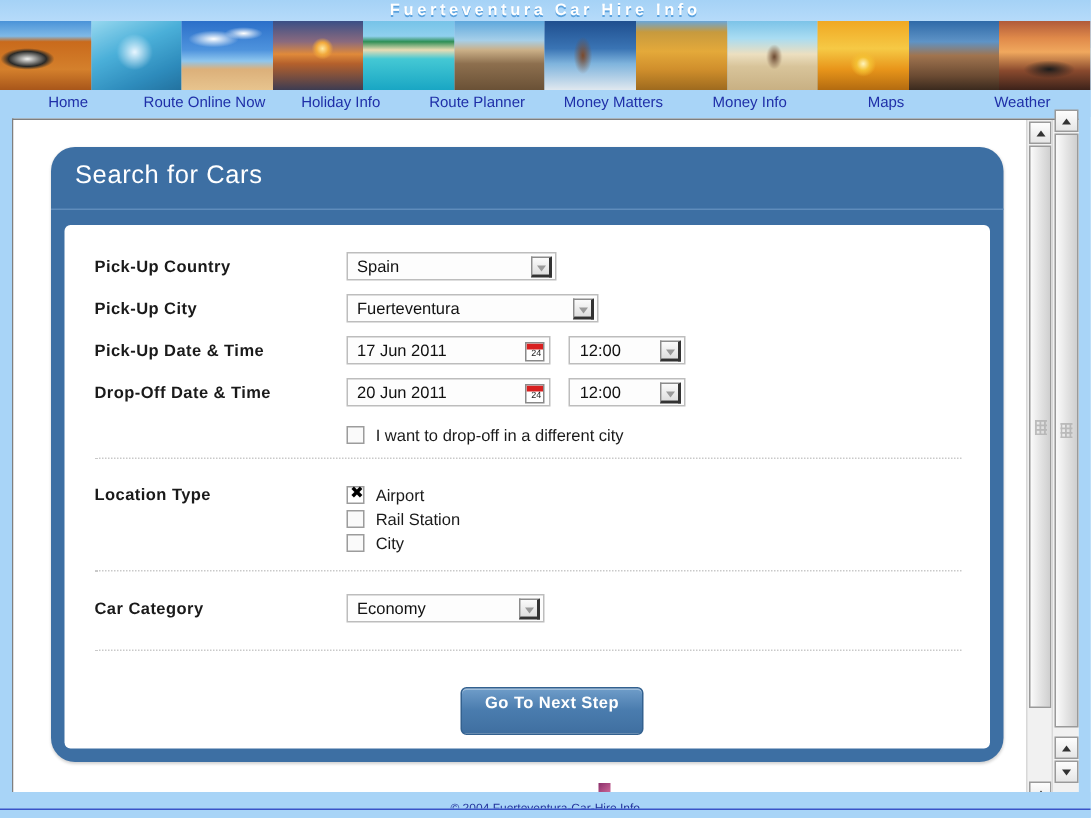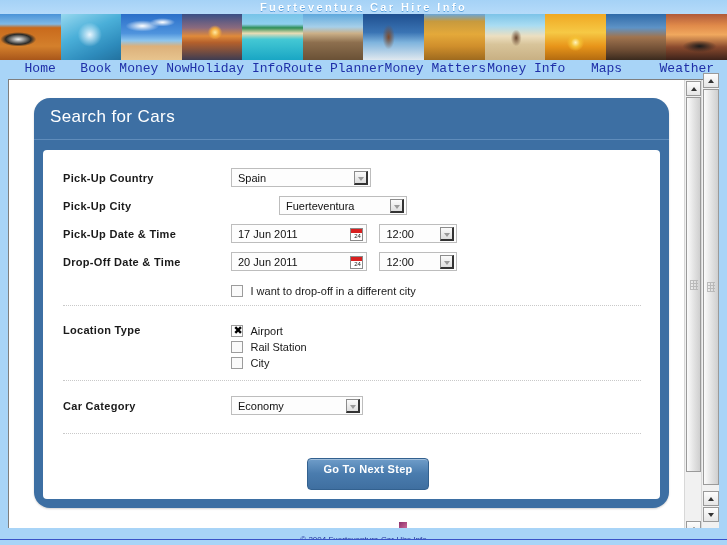--- a/index.html
+++ b/index.html
@@ -76,26 +76,26 @@
 
   .navlabels {
     position: absolute; top: 60px; left: 0;
     width: 727px; height: 18px;
     background: #a8d4f7;
     display: flex;
   }
   .navlabel {
     flex: 1 1 0;
     text-align: center;
-    font-size: 13px;
+    font-size: 10px;
     color: #1f2fa8;
     line-height: 18px;
     cursor: pointer;
     white-space: nowrap;
-    font-family: Liberation Mono, monospace;
+    font-family: Liberation Sans, sans-serif;
   }
 
   
   .viewport {
     position: absolute; top: 79px; left: 8px;
     width: 711px; height: 460px;
     background: #ffffff;
     border: 1px solid #7f7f7f;
     border-right: none;
   }
@@ -209,21 +209,21 @@
     border-right-color: #333; border-bottom-color: #333;
   }
   .sel .arrowbox::after {
     content: ""; position: absolute; left: 50%; top: 50%;
     margin-left: -3px; margin-top: -1px;
     border-left: 3px solid transparent;
     border-right: 3px solid transparent;
     border-top: 4px solid #9a9a9a;
   }
   .sel-country { width: 140px; }
-  .sel-city { width: 128px; margin-left: 48px; }
+  .sel-city { width: 168px; }
   .sel-time { width: 78px; }
   .sel-cat { width: 132px; }
 
   
   .txt {
     display: inline-block; position: relative;
     width: 136px; height: 19px;
     background: #fdfdfd;
     border: 1px solid #bdbdbd;
     font-size: 11px; color: #111;
@@ -345,21 +345,21 @@
   <div class="navphoto ph6"></div>
   <div class="navphoto ph7"></div>
   <div class="navphoto ph8"></div>
   <div class="navphoto ph9"></div>
   <div class="navphoto ph10"></div>
   <div class="navphoto ph11"></div>
 </div>
 
 <div class="navlabels">
   <div class="navlabel">Home</div>
-  <div class="navlabel">Book Money Now</div>
+  <div class="navlabel">Route Online Now</div>
   <div class="navlabel">Holiday Info</div>
   <div class="navlabel">Route Planner</div>
   <div class="navlabel">Money Matters</div>
   <div class="navlabel">Money Info</div>
   <div class="navlabel">Maps</div>
   <div class="navlabel">Weather</div>
 </div>
 
 <div class="left-edge"></div>
 

